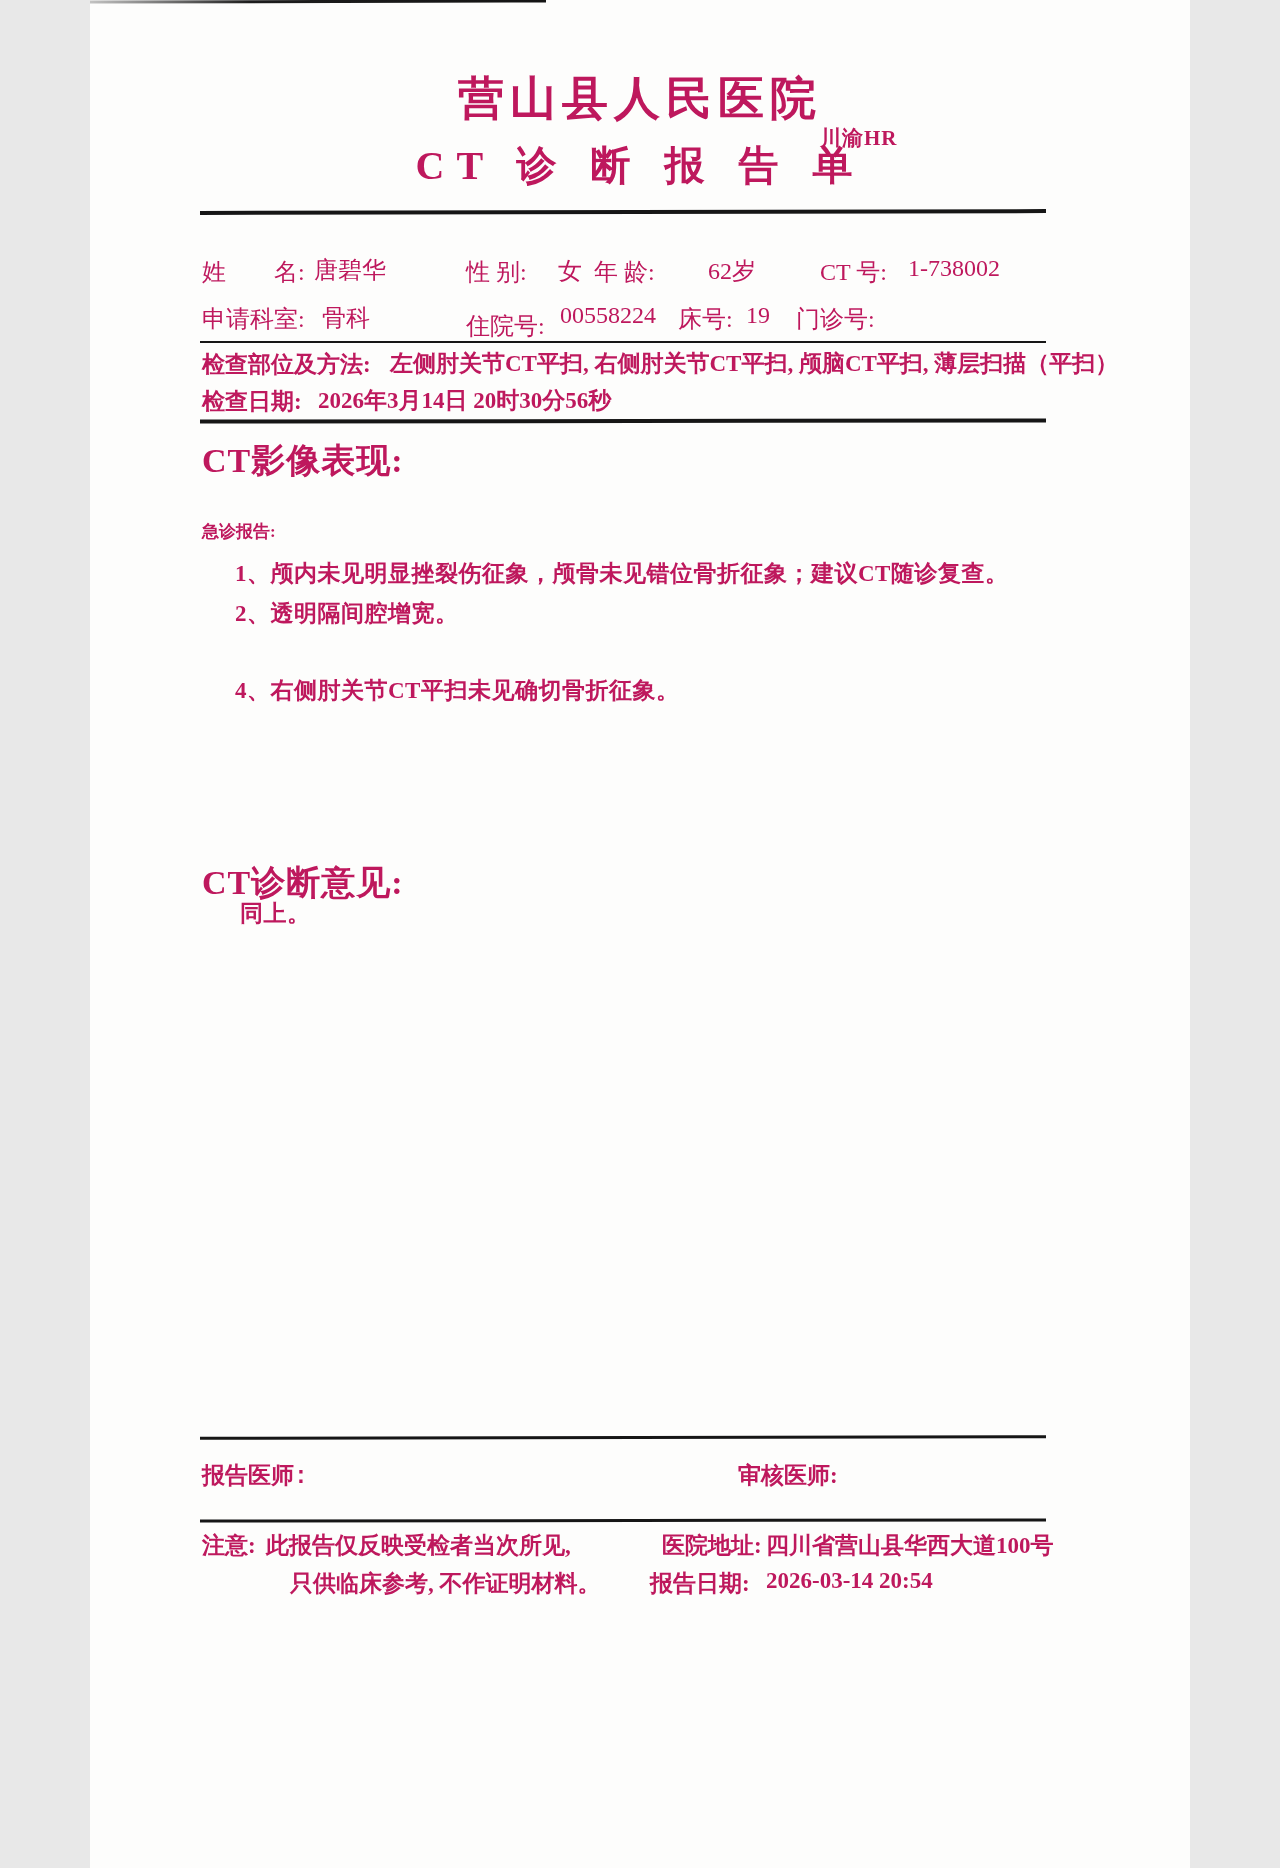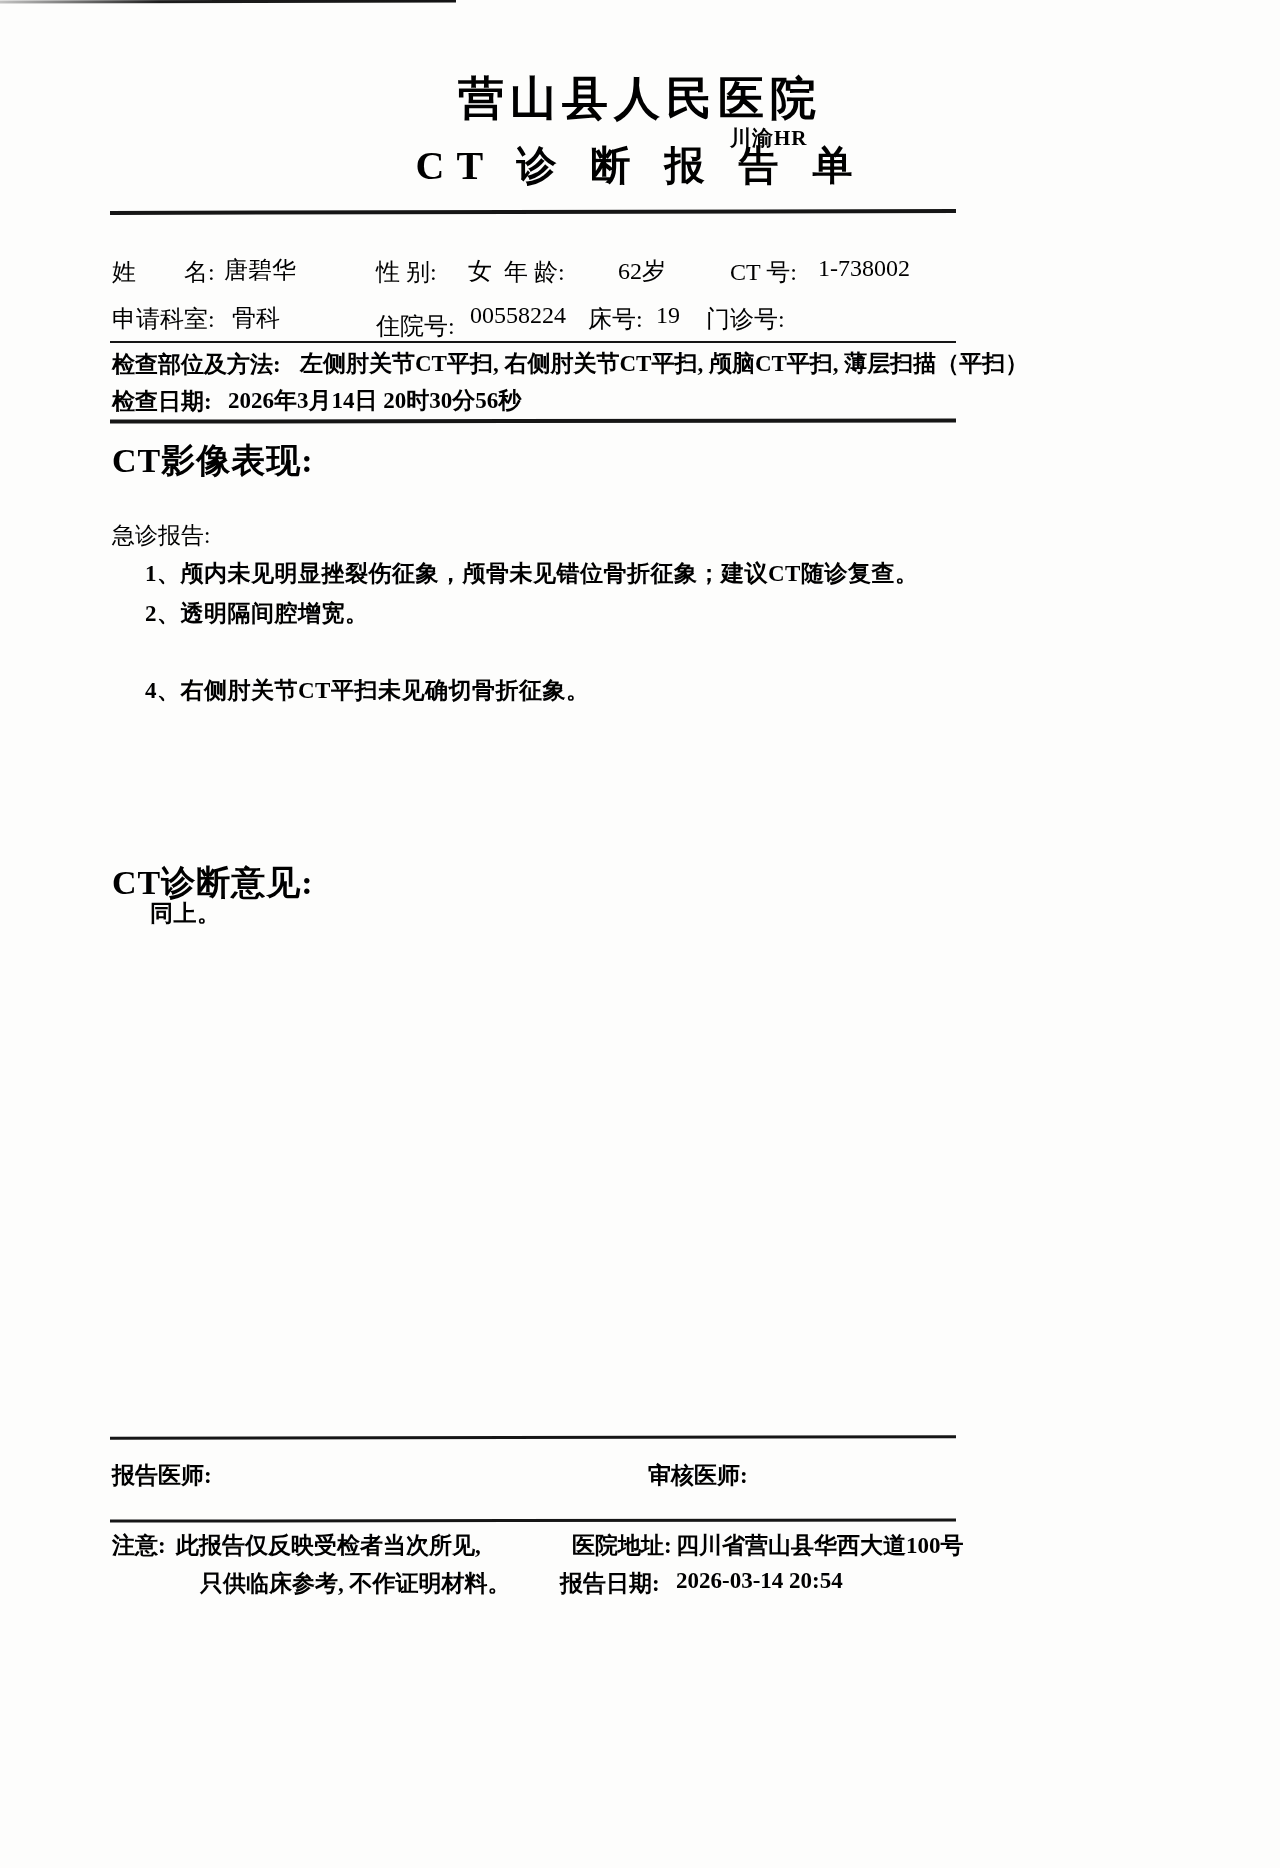--- a/index.html
+++ b/index.html
@@ -1,22 +1,22 @@
 <!DOCTYPE html>
 <html><head>
 <meta charset="utf-8">
 <style>
   html,body{margin:0;padding:0;background:#e8e8e8;}
   .page{
     position:relative;
-    width:1280px;height:1868px;
+    width:1100px;height:1868px;
     margin:0 auto;
     background:#fdfdfc;
     font-family:"Liberation Serif","DejaVu Serif",serif;
-    color:#000000;
+    color:#be185d;
     overflow:hidden;
   }
   .abs{position:absolute;white-space:nowrap;}
   .hospital-title{
     top:68px;left:0;width:100%;
     text-align:center;
     font-size:46px;font-weight:bold;letter-spacing:6px;
   }
   .stamp{
     top:124px;left:730px;
@@ -34,21 +34,21 @@
   .hr-faint{
     top:821px;left:500px;width:456px;height:3px;
     background:linear-gradient(to right,rgba(20,20,20,.25),#1d1d1d 35%,#141414);
     transform:rotate(-0.15deg);
   }
   .hr-doc{top:1436px;height:3px;transform:rotate(-0.1deg);}
   .hr-note{top:1519px;height:3px;transform:rotate(-0.08deg);}
   .cell{font-size:24px;font-weight:400;}
   .exam-cell{font-size:23px;font-weight:700;}
   .section-title{font-size:34px;font-weight:800;letter-spacing:1px;}
-  .sub-title{font-size:23px;font-weight:400;}
+  .sub-title{font-size:17px;font-weight:700;}
   .finding{font-size:23px;font-weight:600;letter-spacing:.5px;}
   .note{font-size:23px;font-weight:700;}
 </style>
 </head>
 <body>
 
 <div class="page">
 
   <div class="abs hospital-title">营山县人民医院</div>
   <div class="abs stamp">川渝HR</div>
@@ -87,21 +87,21 @@
   <div class="abs sub-title" style="top:520px;left:112px;">急诊报告:</div>
   <div class="abs finding" style="top:558px;left:145px;">1、颅内未见明显挫裂伤征象，颅骨未见错位骨折征象；建议CT随诊复查。</div>
   <div class="abs finding" style="top:598px;left:145px;">2、透明隔间腔增宽。</div>
   <div class="abs finding" style="top:675px;left:145px;">4、右侧肘关节CT平扫未见确切骨折征象。</div>
 
   <div class="hr-faint"></div>
   <div class="abs section-title" style="top:860px;left:112px;">CT诊断意见:</div>
   <div class="abs finding" style="top:898px;left:150px;">同上。</div>
 
   <div class="hr hr-doc"></div>
-  <div class="abs note" style="top:1460px;left:112px;">报告医师:</div>
+  <div class="abs note" style="top:1460px;left:112px;font-family:Liberation Mono, monospace;">报告医师:</div>
   <div class="abs note" style="top:1460px;left:648px;">审核医师:</div>
 
   <div class="hr hr-note"></div>
   <div class="abs note" style="top:1530px;left:112px;">注意:</div>
   <div class="abs note" style="top:1530px;left:176px;">此报告仅反映受检者当次所见,</div>
   <div class="abs note" style="top:1568px;left:200px;">只供临床参考, 不作证明材料。</div>
   <div class="abs note" style="top:1530px;left:572px;">医院地址:</div>
   <div class="abs note" style="top:1530px;left:676px;">四川省营山县华西大道100号</div>
   <div class="abs note" style="top:1568px;left:560px;">报告日期:</div>
   <div class="abs note" style="top:1568px;left:676px;">2026-03-14 20:54</div>

